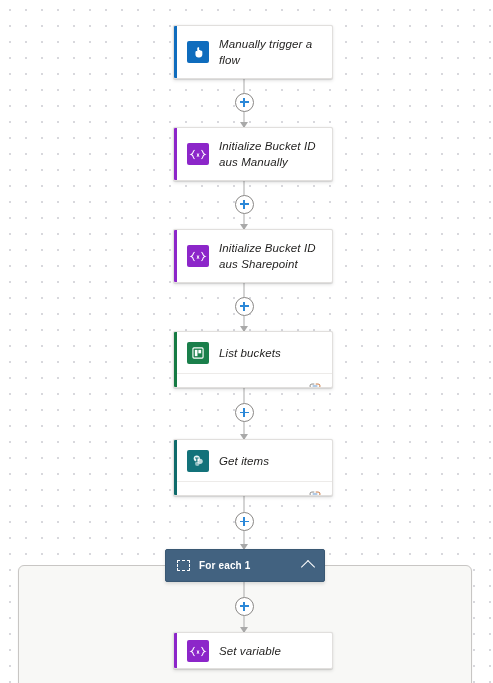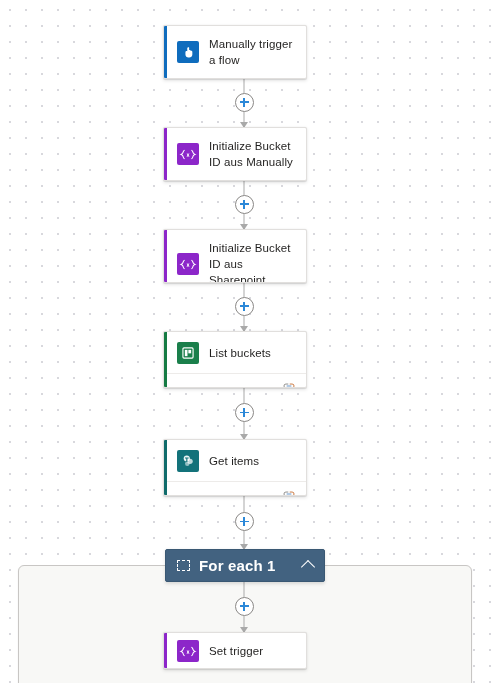--- a/index.html
+++ b/index.html
@@ -85,28 +85,29 @@
     width: 0; height: 0;
     margin-left: -4px;
     border-left: 4px solid transparent;
     border-right: 4px solid transparent;
     border-top: 6px solid #a9a9a9;
   }
 
   
   .card {
     position: absolute;
-    left: 163px;
-    width: 144px;
+    left: 173px;
+    width: 160px;
     box-sizing: border-box;
     background: #ffffff;
     border: 1px solid #e1dfdd;
     border-radius: 2px;
     box-shadow: 0 1.6px 3.6px rgba(0,0,0,0.10), 0 0.3px 0.9px rgba(0,0,0,0.10);
     overflow: hidden;
+    font-style: italic;
   }
   .card .accent {
     position: absolute;
     left: 0; top: 0; bottom: 0;
     width: 3px;
   }
   .card-head {
     display: flex;
     align-items: center;
     padding: 10px 10px 10px 13px;
@@ -155,21 +156,21 @@
   }
   .scope-head .loop-icon {
     flex: 0 0 auto;
     width: 11px;
     height: 9px;
     border: 1.2px dashed #ffffff;
     border-radius: 1px;
     margin-right: 9px;
   }
   .scope-head .scope-title {
-    font-size: 15px;
+    font-size: 10px;
     font-weight: bold;
     color: #ffffff;
     letter-spacing: 0.15px;
     flex: 1 1 auto;
   }
   .scope-head .chevron {
     flex: 0 0 auto;
     width: 9px;
     height: 9px;
     border-left: 1.4px solid #ffffff;
@@ -320,17 +321,17 @@
   <div class="card" style="top:632px;height:37px;">
     <div class="accent" style="background:#8c26c9;"></div>
     <div class="card-head" style="min-height:0;padding-top:7px;padding-bottom:7px;">
       <div class="card-icon" style="background:#8c26c9;">
           <svg width="18" height="13" viewBox="0 0 24 16" aria-hidden="true">
             <path fill="none" stroke="#ffffff" stroke-width="1.4" d="M7.6 2.2C5.6 2.2 6 5 4.6 6.6c-.6.7-1.2 1.1-1.8 1.3.6.2 1.2.6 1.8 1.3C6 10.8 5.6 13.6 7.6 13.6"></path>
             <path fill="none" stroke="#ffffff" stroke-width="1.4" d="M16.4 2.2c2 0 1.6 2.8 3 4.4.6.7 1.2 1.1 1.8 1.3-.6.2-1.2.6-1.8 1.3-1.4 1.6-1 4.4-3 4.4"></path>
             <path fill="#ffffff" d="M10.1 10.9l1.1-2.1-1-2.1h1.3l.4 1.1.15.44.17-.45.45-1.1h1.25l-1.05 2.05 1.1 2.16h-1.3l-.46-1.16-.16-.46-.16.46-.47 1.16z"></path>
           </svg>
       </div>
-      <div class="card-title">Set trigger</div>
+      <div class="card-title">Set variable</div>
     </div>
   </div>
 
 </div>
 
 </body></html>

